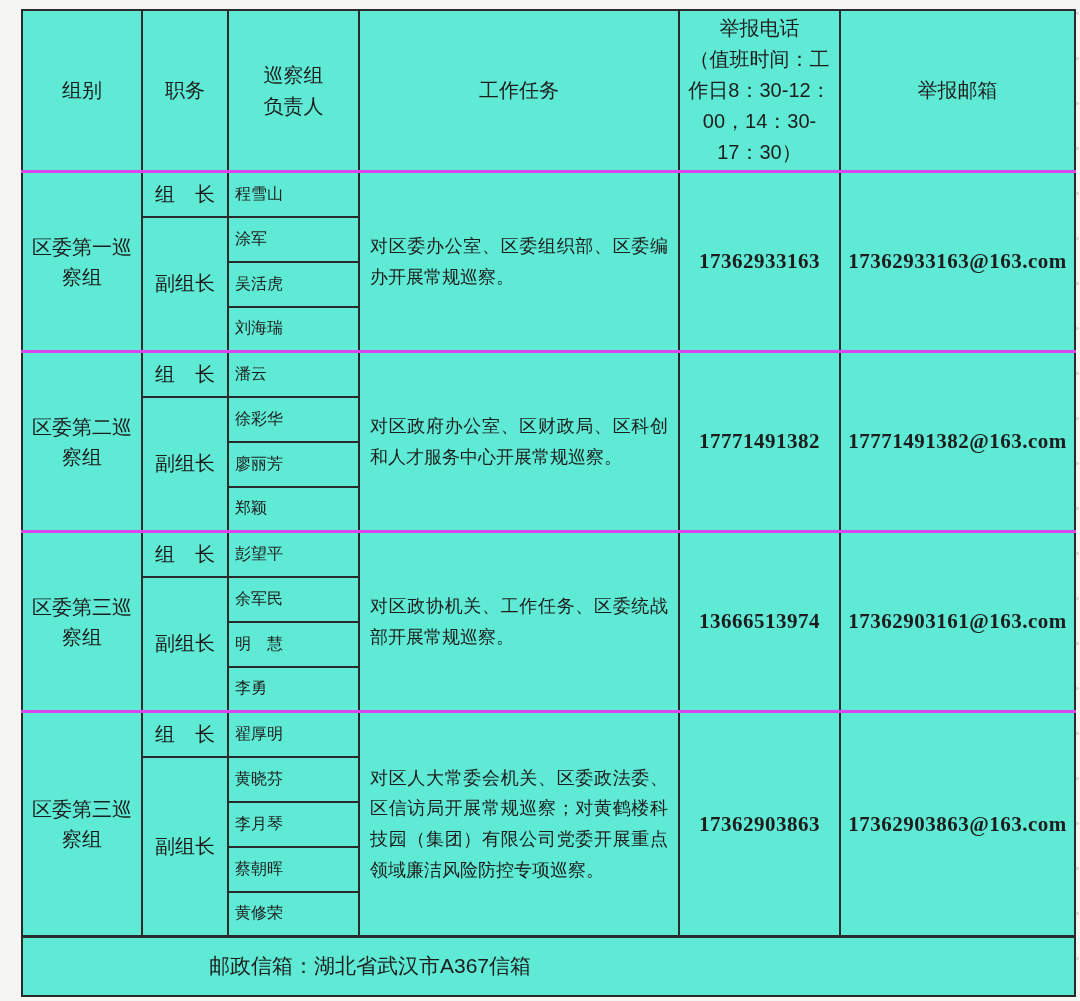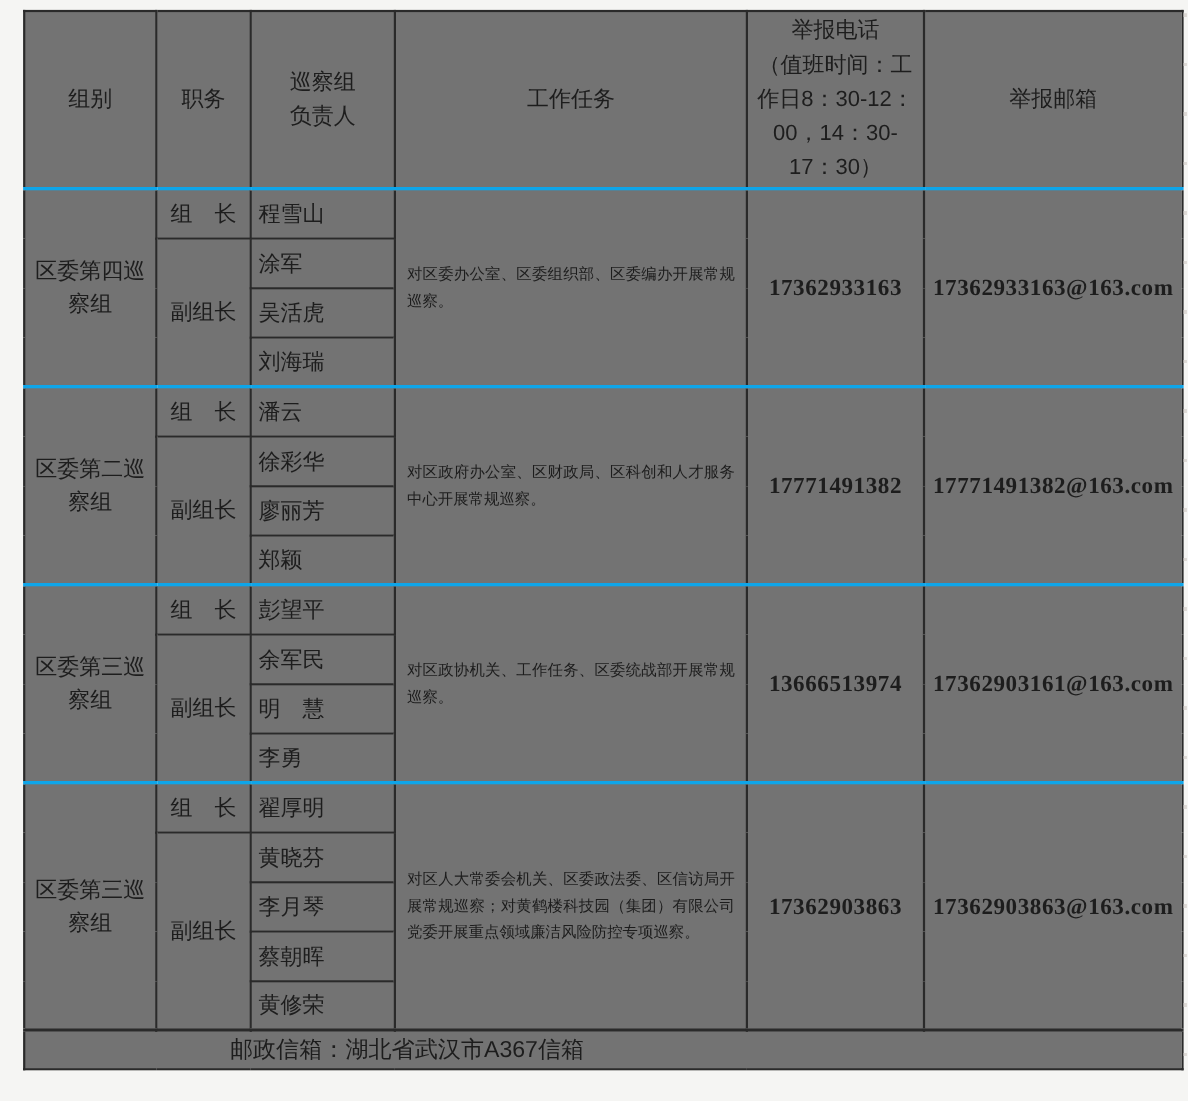--- a/index.html
+++ b/index.html
@@ -16,68 +16,68 @@
     width:1080px;height:1001px;
     padding:9px 0 0 21px;
   }
   table.grid{
     border-collapse:collapse;
     table-layout:fixed;
     width:1053px;
   }
   table.grid th,table.grid td{
     border:2px solid #2a2a2a;
-    background:#737373;
+    background:#5eead4;
     vertical-align:middle;
     overflow:hidden;
   }
   thead tr{height:156px;}
   thead th{
     font-weight:normal;
     font-size:20px;
     text-align:center;
     white-space:pre-line;
     line-height:1.55;
     padding:2px 6px;
   }
   tbody tr{height:45px;}
-  tr.section-start td{border-top:3px solid #0ea5e9;}
+  tr.section-start td{border-top:3px solid #d946ef;}
   td.group{
     text-align:center;
     font-size:20px;
     line-height:1.5;
     padding:0 7px;
     word-break:break-all;
   }
   td.role{
     text-align:center;
     font-size:20px;
     padding:0 4px;
   }
   td.name{
     text-align:left;
-    font-size:20px;
+    font-size:16px;
     padding:2px 6px;
   }
   td.task{
     text-align:justify;
-    font-size:14px;
+    font-size:18px;
     line-height:1.7;
     padding:6px 10px;
     word-break:break-all;
   }
   td.contact{
     font-family:"Liberation Serif","DejaVu Serif",serif;
     font-size:21px;
     text-align:center;
     letter-spacing:.5px;
     padding:0 4px;
     font-weight:bold;
   }
-  tfoot tr{height:35px;padding-left:48px;}
+  tfoot tr{height:59px;padding-left:48px;}
   tfoot td.footer{
     border-top:3px solid #2a2a2a;
     font-size:21px;
     text-align:left;
     padding-left:186px;
   }
   .right-artifact{
     position:absolute;
     right:1px;top:12px;
     width:3px;height:975px;
@@ -104,21 +104,21 @@
         <th>巡察组
 负责人</th>
         <th>工作任务</th>
         <th>举报电话
 （值班时间：工作日8：30-12：00，14：30-17：30）</th>
         <th>举报邮箱</th>
       </tr>
     </thead>
     <tbody id="group-rows">
         <tr class="section-start">
-          <td class="group" rowspan="4">区委第四巡察组</td>
+          <td class="group" rowspan="4">区委第一巡察组</td>
           <td class="role">组　长</td>
           <td class="name">程雪山</td>
           <td class="task" rowspan="4">对区委办公室、区委组织部、区委编办开展常规巡察。</td>
           <td class="contact" rowspan="4">17362933163</td>
           <td class="contact" rowspan="4">17362933163@163.com</td>
         </tr>
         <tr>
           <td class="role" rowspan="3">副组长</td>
           <td class="name">涂军</td>
         </tr>

